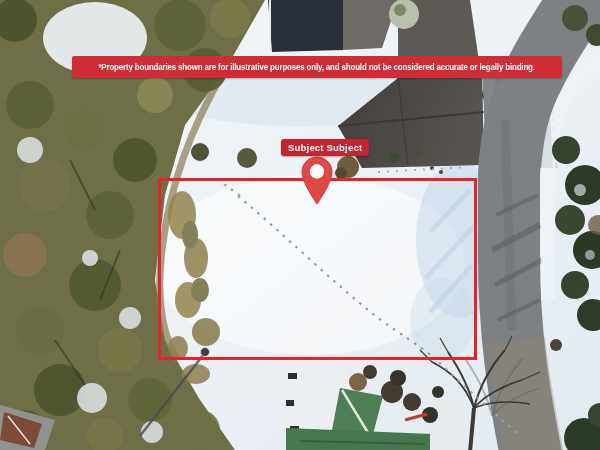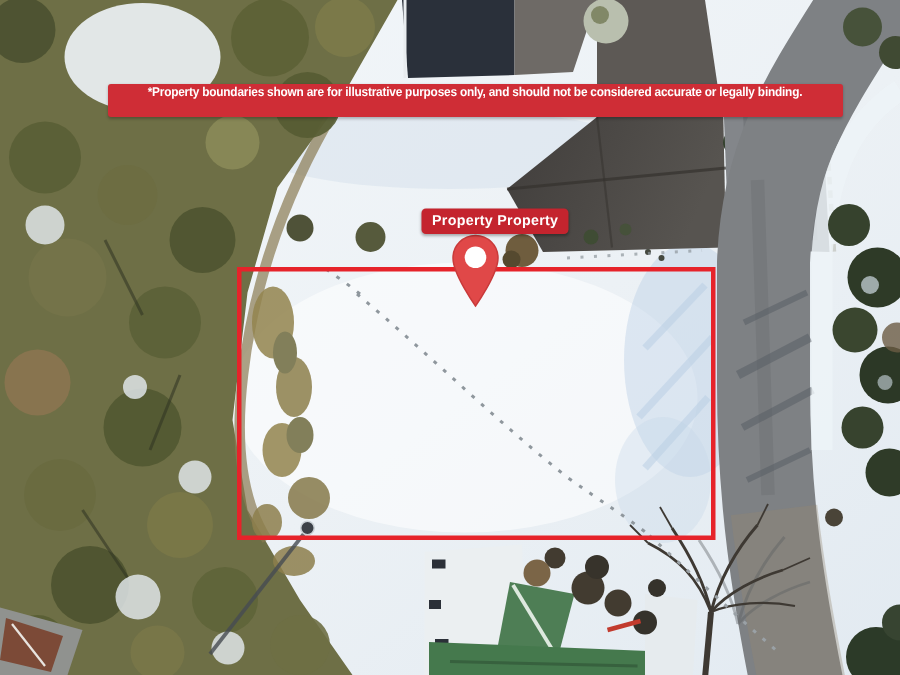--- a/index.html
+++ b/index.html
@@ -11,21 +11,21 @@
   .stage svg{position:absolute;left:0;top:0;display:block;}
   
   .boundary-rect{
     position:absolute;left:158px;top:178px;width:319px;height:182px;
     border:3px solid #e6232a;box-sizing:border-box;z-index:20;
     pointer-events:none;
   }
   .disclaimer-banner{
     position:absolute;left:72px;top:56px;width:490px;height:22px;
     background:#cf2d36;border-radius:2px;z-index:30;
-    display:flex;justify-content:center;overflow:hidden;
+    display:flex;align-items:center;justify-content:center;overflow:hidden;
     box-shadow:0 1px 2px rgba(0,0,0,.25);
   }
   .disclaimer-banner span{
     color:#fff;font-size:8.5px;font-weight:bold;white-space:nowrap;
     letter-spacing:-0.15px;transform:scaleX(.93);transform-origin:center;
   }
   .subject-label{
     position:absolute;left:281px;top:139px;height:17px;z-index:30;
     background:#c4242e;border-radius:3px;display:flex;align-items:center;
     padding:0 7px;box-shadow:0 1px 2px rgba(0,0,0,.3);
@@ -240,21 +240,21 @@
     </g>
   </svg>
 
   <div class="boundary-rect" style="border-color: rgb(230, 35, 42);"></div>
 
   <div class="disclaimer-banner" style="background-color: rgb(207, 45, 54);">
     <span>*Property boundaries shown are for illustrative purposes only, and should not be considered accurate or legally binding.</span>
   </div>
 
   <div class="subject-label" style="background-color: rgb(196, 36, 46);">
-    <span>Property Property</span>
+    <span>Subject Subject</span>
   </div>
 
   <div class="pin-wrap">
     <svg width="32" height="50" viewBox="0 0 32 50">
       <path d="M16 1 C7.7 1 1 7.7 1 16 C1 27 16 48 16 48 C16 48 31 27 31 16 C31 7.7 24.3 1 16 1 Z" stroke="#c93a3a" stroke-width="1" fill="#e04848"></path>
       <circle cx="16" cy="15.5" r="7.2" fill="#ffffff"></circle>
     </svg>
   </div>
 
 </div>

